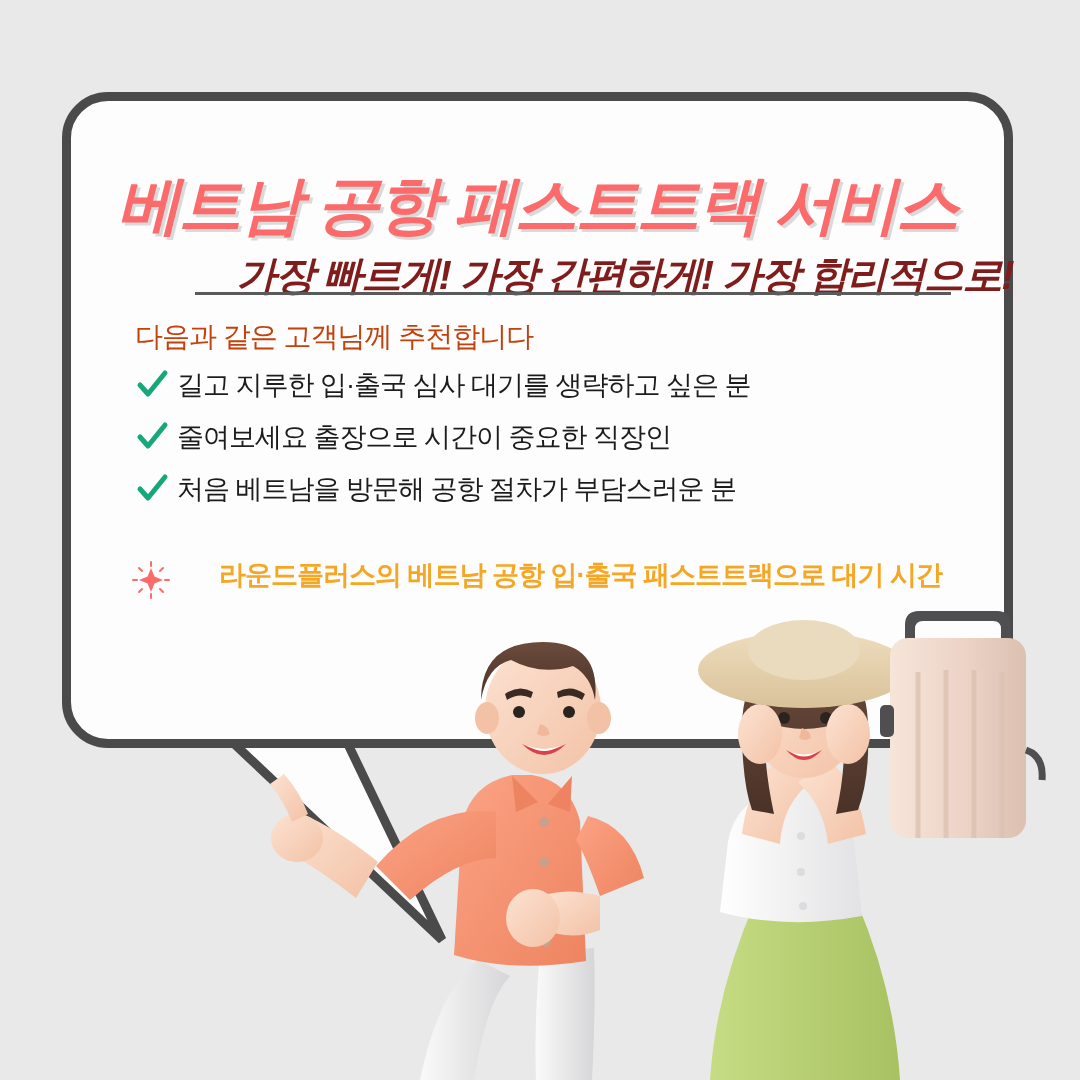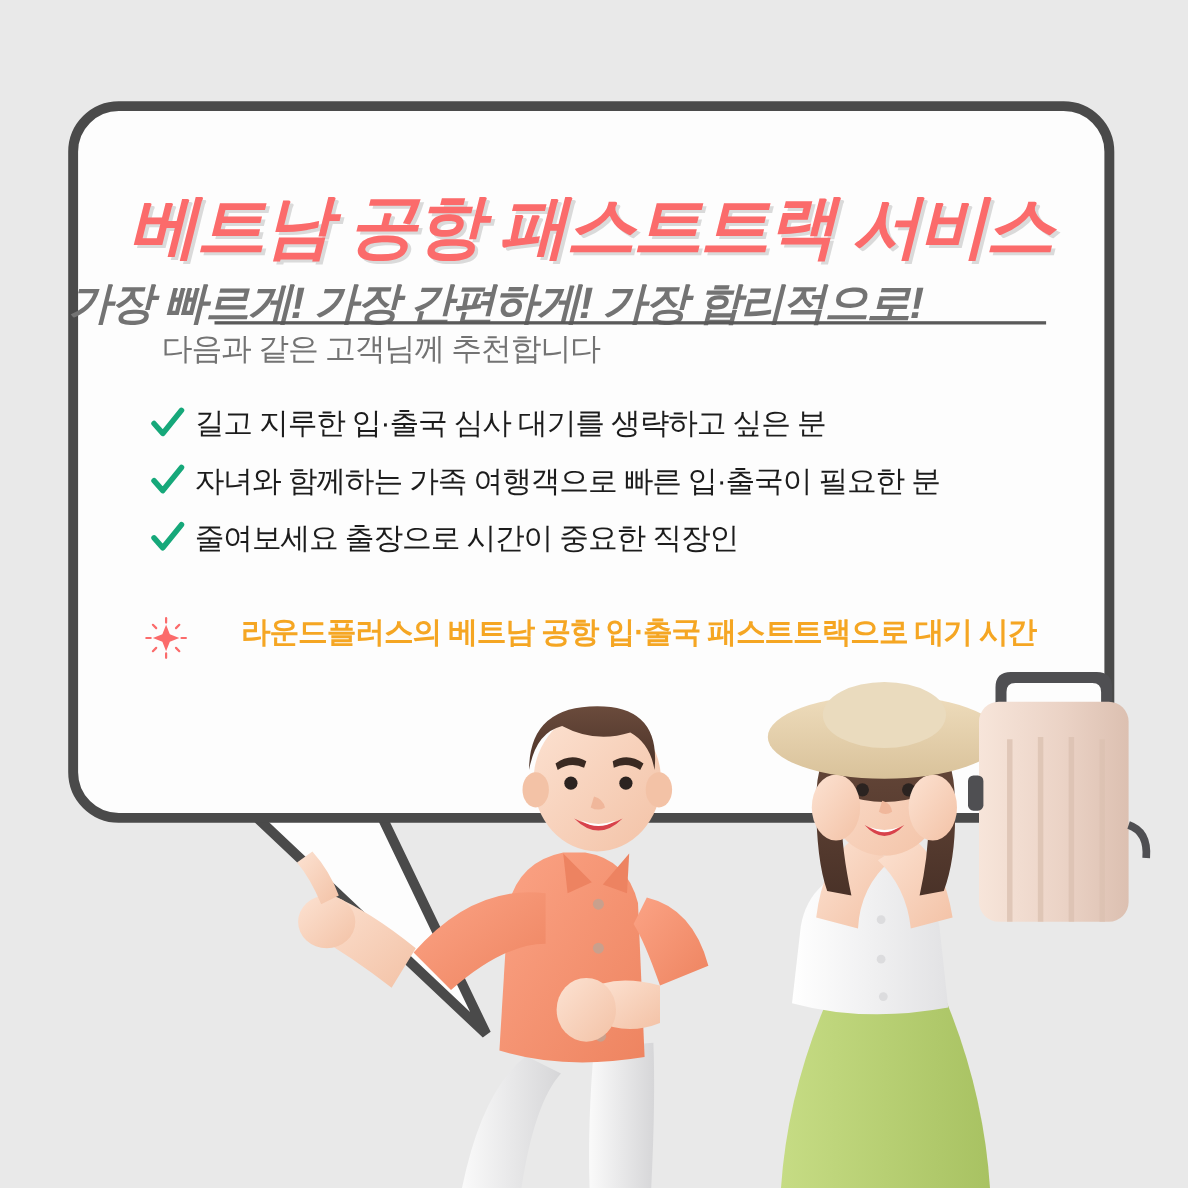--- a/index.html
+++ b/index.html
@@ -27,34 +27,34 @@
     font-size:63px; font-weight:bold; font-style:italic;
     letter-spacing:-2px;
     color:#fb6b6b;
     text-shadow:3px 3px 0 rgba(140,140,140,.30);
     white-space:nowrap;
   }
   .title-wrap{ position:absolute; left:62px; top:163px; width:951px; height:74px; z-index:6; }
 
   .subtitle-wrap{ position:absolute; left:62px; top:248px; width:951px; height:52px; z-index:6; }
   .subtitle{
-    position:absolute; left:0; top:0; width:100%; text-align:left;
+    position:absolute; left:0; top:0; width:100%; text-align:right;
     font-size:40px; font-weight:bold; font-style:italic;
     letter-spacing:-1.5px;
-    color:#737373;
+    color:#7f1d1d;
     white-space:nowrap;
   }
   .subtitle-rule{
     position:absolute; left:133px; top:44px; width:756px; height:3px;
     background:#5a5a5a;
   }
 
   .lead{
-    position:absolute; left:135px; top:298px; z-index:6;
-    font-size:28px; color:#737373; letter-spacing:-1px; white-space:nowrap;margin-left:12px;
+    position:absolute; left:135px; top:318px; z-index:6;
+    font-size:28px; color:#c2410c; letter-spacing:-1px; white-space:nowrap;
   }
 
   .list{ position:absolute; left:135px; top:368px; z-index:6; }
   .li{ display:flex; align-items:flex-start; height:44px; margin-bottom:8px;text-align:right; }
   .check{ width:34px; flex:0 0 34px; display:block; }
   .li-text{
     font-size:27px; color:#1c1c1c; letter-spacing:-1px; white-space:nowrap;
     line-height:34px; padding-left:8px;
   }
 
@@ -95,34 +95,34 @@
 
   <div class="list">
 
     <div class="li">
       <svg class="check" viewBox="0 0 34 34">
         <path d="M5 17 L13 26 L30 5" fill="none" stroke="#16A87A" stroke-width="5" stroke-linecap="round" stroke-linejoin="round"></path>
       </svg>
       <div class="li-text">길고 지루한 입·출국 심사 대기를 생략하고 싶은 분</div>
     </div>
 
-    <div class="li">
-      <svg class="check" viewBox="0 0 34 34">
-        <path d="M5 17 L13 26 L30 5" fill="none" stroke="#16A87A" stroke-width="5" stroke-linecap="round" stroke-linejoin="round"></path>
-      </svg>
-      <div class="li-text">자녀와 함께하는 가족 여행객으로 빠른 입·출국이 필요한 분</div>
-    </div>
 
     <div class="li">
       <svg class="check" viewBox="0 0 34 34">
         <path d="M5 17 L13 26 L30 5" fill="none" stroke="#16A87A" stroke-width="5" stroke-linecap="round" stroke-linejoin="round"></path>
       </svg>
       <div class="li-text">줄여보세요 출장으로 시간이 중요한 직장인</div>
     </div>
 
+    <div class="li">
+      <svg class="check" viewBox="0 0 34 34">
+        <path d="M5 17 L13 26 L30 5" fill="none" stroke="#16A87A" stroke-width="5" stroke-linecap="round" stroke-linejoin="round"></path>
+      </svg>
+      <div class="li-text">처음 베트남을 방문해 공항 절차가 부담스러운 분</div>
+    </div>
 
   </div>
 
   <div class="callout">
     <svg class="burst" viewBox="0 0 40 40">
       <polygon points="20,8 23.4,16.6 32,20 23.4,23.4 20,32 16.6,23.4 8,20 16.6,16.6" fill="#FB6B6B"></polygon>
       <g stroke="#FB6B6B" stroke-width="2" stroke-linecap="round">
         <line x1="20" y1="2" x2="20" y2="6"></line>
         <line x1="20" y1="34" x2="20" y2="38"></line>
         <line x1="2" y1="20" x2="6" y2="20"></line>

